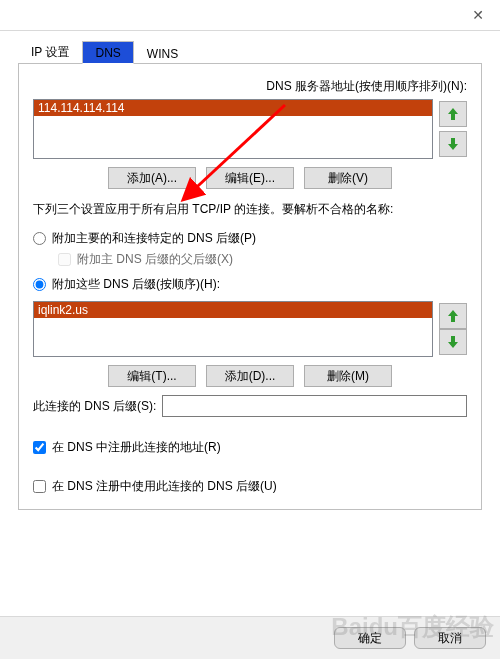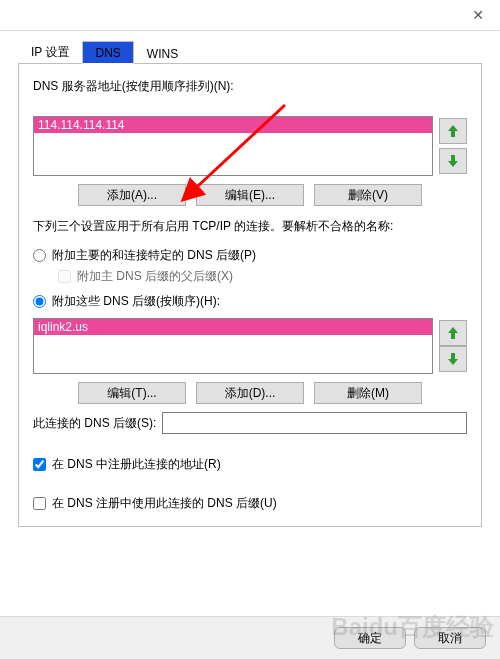--- a/index.html
+++ b/index.html
@@ -55,32 +55,32 @@
   .tab.active {
     border-color: #bfbfbf;
     background: #1d4ed8;
     border-bottom: 1px solid #fff;
   }
   .panel {
     border: 1px solid #bfbfbf;
     border-top: none;
     padding: 14px 14px 10px 14px;
   }
-  .flabel { margin-bottom: 21px; }
+  .flabel { margin-bottom: 4px; text-align: right; }
   .listwrap { display: flex; gap: 6px; margin-bottom: 2px; }
   .listbox {
     flex: 1;
     border: 1px solid #828790;
     background: #fff;
     height: 58px;
     overflow: hidden;
   }
   .listbox.tall { height: 54px; }
   .listitem {
-    background: #ec4899;
+    background: #c2410c;
     color: #fff;
     padding: 1px 4px;
     font-size: 12px;
     width: calc(100% - 8px);
   }
   .sidecol {
     width: 28px;
     display: flex;
     flex-direction: column;
     justify-content: space-between;
@@ -96,21 +96,21 @@
     justify-content: center;
   }
   .arrbtn svg { display: block; }
   .btnrow {
     display: flex;
     justify-content: center;
     gap: 10px;
     margin: 8px 0 12px 0;
   }
   .wbtn {
-    width: 108px;
+    width: 88px;
     height: 22px;
     border: 1px solid #adadad;
     background: #e1e1e1;
     font-size: 12px;
     text-align: center;
     line-height: 20px;
     padding: 0;
     font-family: inherit;
   }
   .desc { margin-bottom: 12px; }

